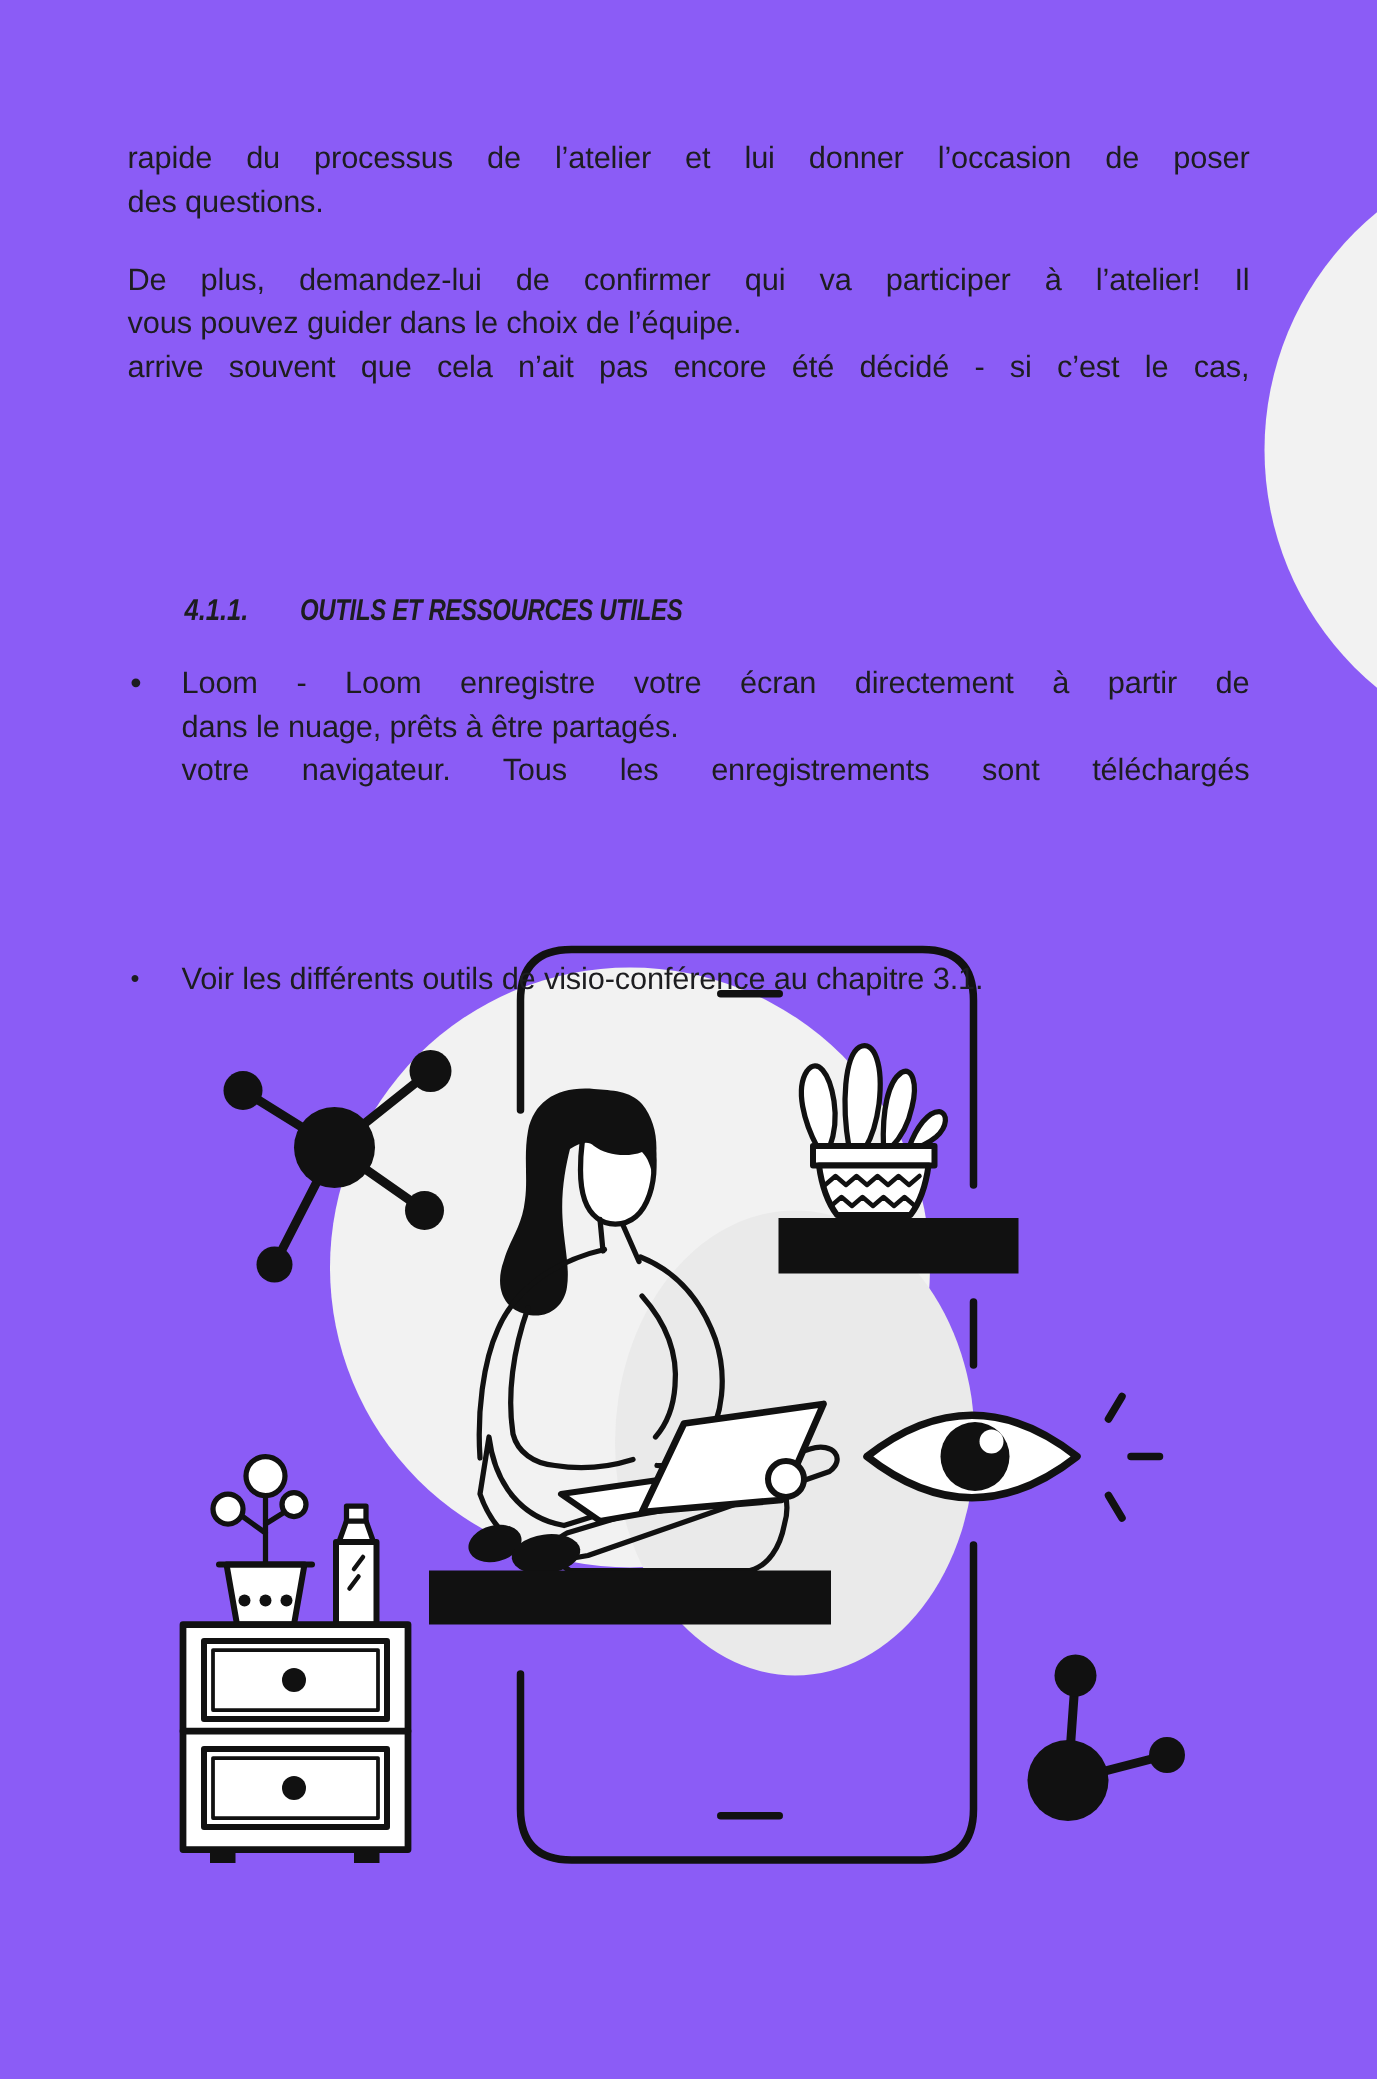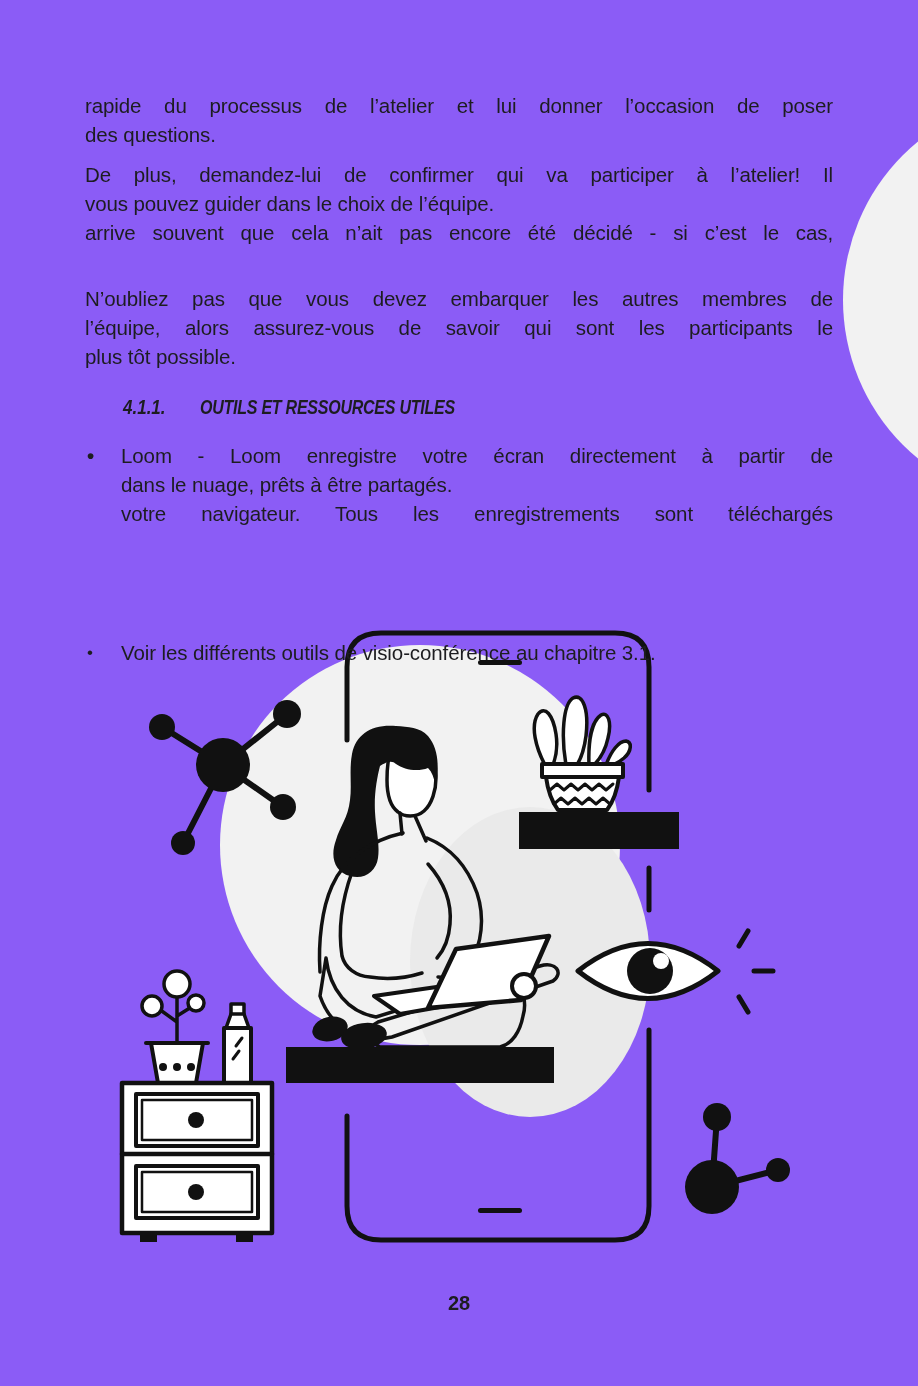--- a/index.html
+++ b/index.html
@@ -136,44 +136,38 @@
         <circle cx="778" cy="1170" r="12" stroke="none"></circle>
       </g>
     </g>
   </svg>
 
   <div class="text-block" style="top:91px">
     <div class="line just">rapide du processus de l’atelier et lui donner l’occasion de poser</div>
     <div class="line last">des questions.</div>
   </div>
 
-  <div class="text-block" style="top:160px">
+  <div class="text-block" style="top:172px">
     <div class="line just">De plus, demandez-lui de confirmer qui va participer à l’atelier! Il</div>
     <div class="line last">vous pouvez guider dans le choix de l’équipe.</div>
     <div class="line just">arrive souvent que cela n’ait pas encore été décidé - si c’est le cas,</div>
   </div>
 
-  <div class="text-block" style="top:284px">
-    <div class="line just">N’oubliez pas que vous devez embarquer les autres membres de</div>
-    <div class="line just">l’équipe, alors assurez-vous de savoir qui sont les participants le</div>
-    <div class="line last">plus tôt possible.</div>
-  </div>
 
   <div class="heading" style="top:392px">
     <span class="h-num">4.1.1.</span>
     <span class="h-title">OUTILS ET RESSOURCES UTILES</span>
   </div>
 
   <div class="text-block bullet-item first" style="top:441px">
     <span class="marker">•</span>
     <div class="line just"><b>Loom</b><span> - Loom enregistre votre écran directement à partir de</span></div>
     <div class="line last">dans le nuage, prêts à être partagés.</div>
     <div class="line just">votre navigateur. Tous les enregistrements sont téléchargés</div>
   </div>
 
   <div class="text-block bullet-item second" style="top:551px">
     <span class="marker">•</span>
     <div class="line last">Voir les différents outils de visio-conférence au chapitre 3.1.</div>
   </div>
 
-  <div class="page-number">28</div>
 
 </div>
 
 </body></html>

